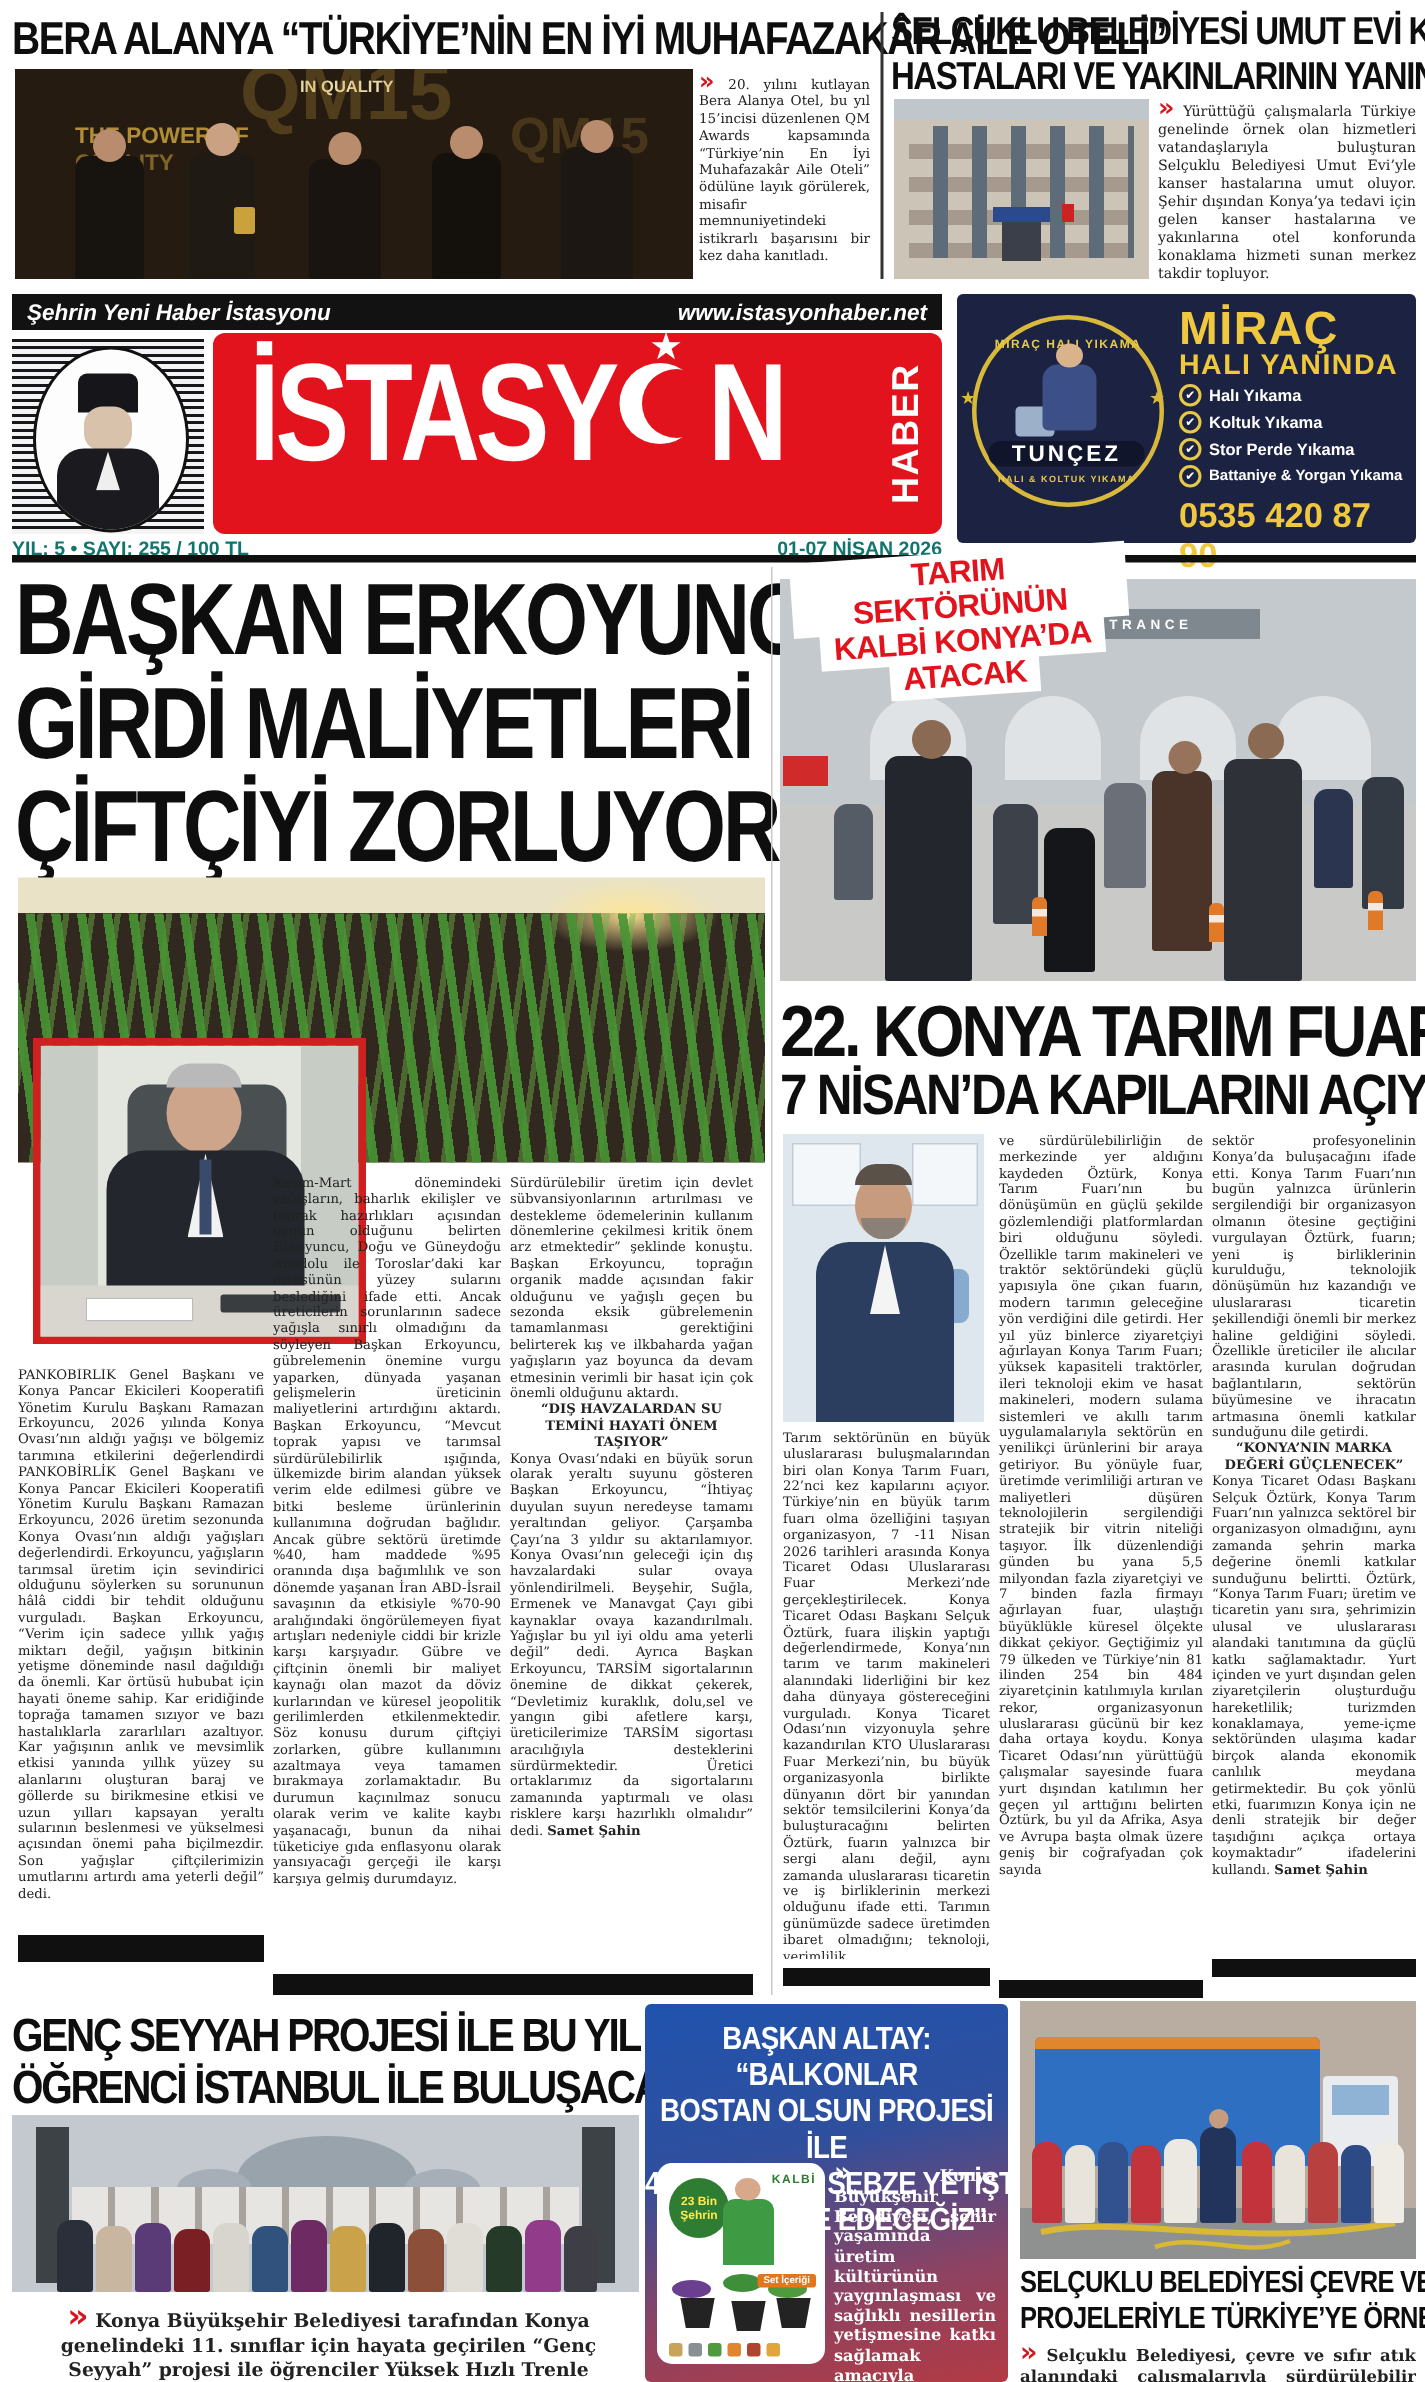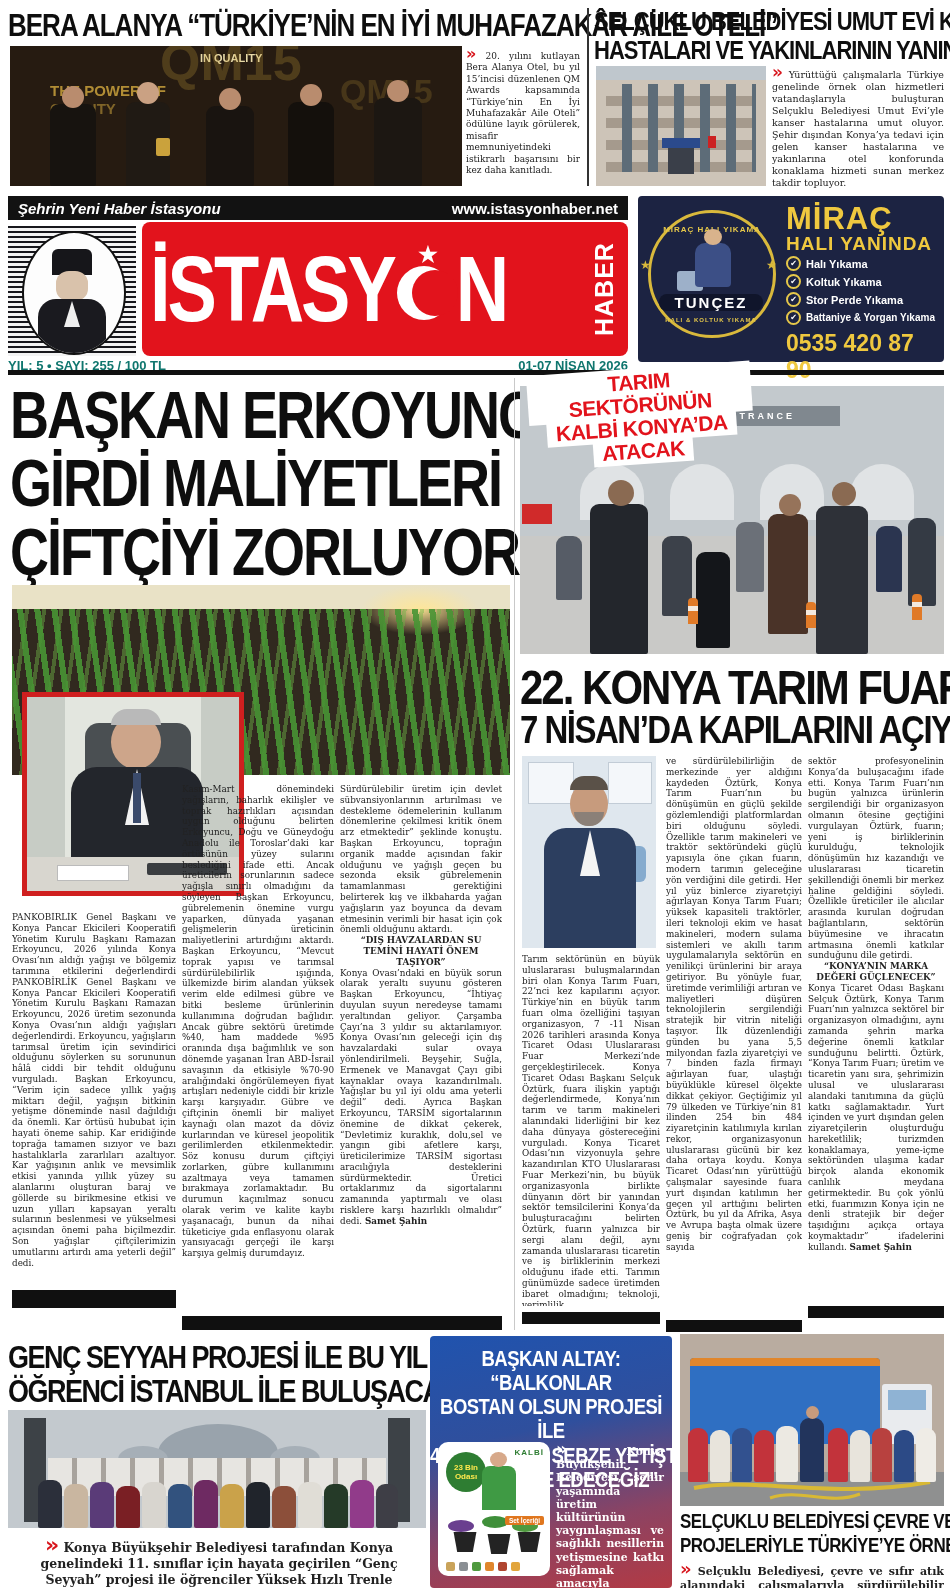--- a/index.html
+++ b/index.html
@@ -10,29 +10,29 @@
   .bodytext{font-family:"DejaVu Serif",serif;text-align:justify;color:#222;overflow:hidden;}
   .chev{color:#d8151c;font-family:"DejaVu Sans",sans-serif;font-weight:bold;line-height:1;}
   .bar{position:absolute;background:#101010;}
   .vline{position:absolute;background:#9a9a9a;}
   .ph{position:absolute;overflow:hidden;}
   .colsub{font-weight:700;text-align:center;}
   .byline{font-weight:700;}
   
   .topbar{left:8px;top:196px;width:620px;height:24px;background:#121212;display:flex;justify-content:space-between;align-items:center;padding:0 10px;box-sizing:border-box;}
   .topbar .tag{color:#fff;font-family:"Liberation Sans",sans-serif;font-style:italic;font-weight:700;font-size:15px;}
-  .topbar .web{color:#fff;font-family:"Liberation Sans",sans-serif;font-weight:700;font-size:15px;}
+  .topbar .web{color:#fff;font-family:"Liberation Sans",sans-serif;font-weight:700;font-size:15px;font-style:italic;}
   .ata{left:8px;top:226px;width:128px;height:130px;background:repeating-linear-gradient(#17171c 0 2px,#f3f3f3 2px 5px);}
   .ata-oval{position:absolute;left:14px;top:5px;width:100px;height:120px;background:#fdfdfd;border-radius:50%;border:2px solid #111;overflow:hidden;}
   .ata-hat{position:absolute;left:28px;top:16px;width:40px;height:26px;background:#16161a;border-radius:6px 6px 0 0;}
   .ata-face{position:absolute;left:32px;top:38px;width:32px;height:30px;background:#d9c2ab;border-radius:40%;}
   .ata-body{position:absolute;left:14px;top:66px;width:68px;height:60px;background:#1a1a1f;border-radius:18px 18px 0 0;}
   .ata-shirt{position:absolute;left:40px;top:68px;width:16px;height:26px;background:#efefef;clip-path:polygon(50% 0,100% 100%,0 100%);}
   .logo-red{left:142px;top:222px;width:486px;height:134px;background:#e2131c;border-radius:8px;}
-  .logo-row{position:absolute;left:8px;top:10px;height:114px;display:flex;align-items:center;}
+  .logo-row{position:absolute;left:24px;top:10px;height:114px;display:flex;align-items:flex-start;}
   .logo-txt{color:#fff;font-family:"Liberation Sans",sans-serif;font-weight:700;font-size:74px;letter-spacing:-3px;transform:scaleY(1.25);transform-origin:center;}
   .moon{position:relative;display:inline-block;width:56px;height:66px;margin:0 3px;}
   .moon .disc{position:absolute;left:0;top:10px;width:54px;height:54px;background:#fff;border-radius:50%;}
   .moon .cut{position:absolute;left:15px;top:14px;width:46px;height:46px;background:#e2131c;border-radius:50%;}
   .moon .star{position:absolute;left:20px;top:-16px;color:#fff;font-size:25px;font-family:"DejaVu Sans",sans-serif;}
   .logo-haber{position:absolute;right:4px;top:10px;height:114px;width:34px;color:#fff;font-family:"Liberation Sans",sans-serif;font-weight:700;font-size:25px;letter-spacing:1px;writing-mode:vertical-rl;transform:rotate(180deg);text-align:center;}
   .issuerow{left:8px;top:358px;width:620px;height:16px;font-family:"Liberation Sans",sans-serif;font-weight:700;font-size:13px;display:flex;justify-content:space-between;color:#0f766e;}
   
   .ad{left:638px;top:196px;width:306px;height:166px;background:#1c2342;border-radius:4px;color:#efc83f;}
   .ad-circle{position:absolute;left:10px;top:14px;width:128px;height:128px;border:3px solid #d9b93c;border-radius:50%;box-sizing:border-box;}
@@ -351,21 +351,21 @@
   <div class="midhl">
     <div>BAŞKAN ALTAY: “BALKONLAR</div>
     <div>BOSTAN OLSUN PROJESİ İLE</div>
     <div style="white-space:nowrap;">42 BİN KİŞİYE SEBZE YETİŞTİRME</div>
     <div>SETİ HEDİYE EDECEĞİZ”</div>
   </div>
   <div class="ph ph-garden" style="left:8px;top:106px;width:112px;height:134px;">
     <span class="brandtxt">KALBİ</span>
     <span class="badge">
       <span>23 Bin</span>
-      <span>Odası</span>
+      <span>Şehrin</span>
     </span>
     <span class="gardenman"></span>
     <span class="leafblob" style="left:10px;top:78px;background:#6a3f8f;"></span>
     <span class="leafblob" style="left:44px;top:74px;"></span>
     <span class="leafblob" style="left:74px;top:78px;background:#4f9a3f;"></span>
     <span class="pot" style="left:14px;top:90px;"></span>
     <span class="pot" style="left:48px;top:92px;"></span>
     <span class="pot" style="left:78px;top:90px;"></span>
     <span class="settag">Set İçeriği</span>
     <span class="iconrow">

